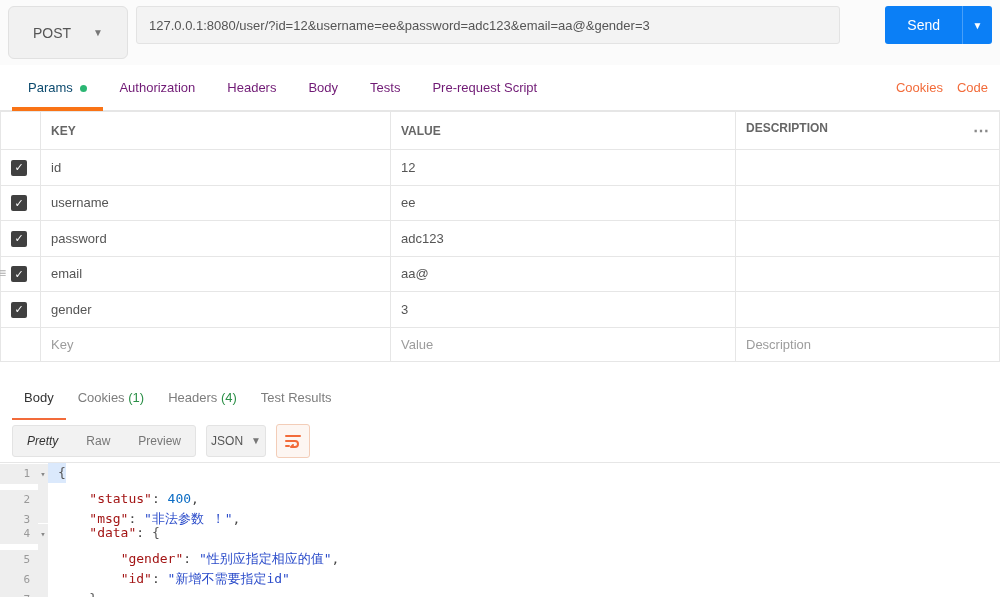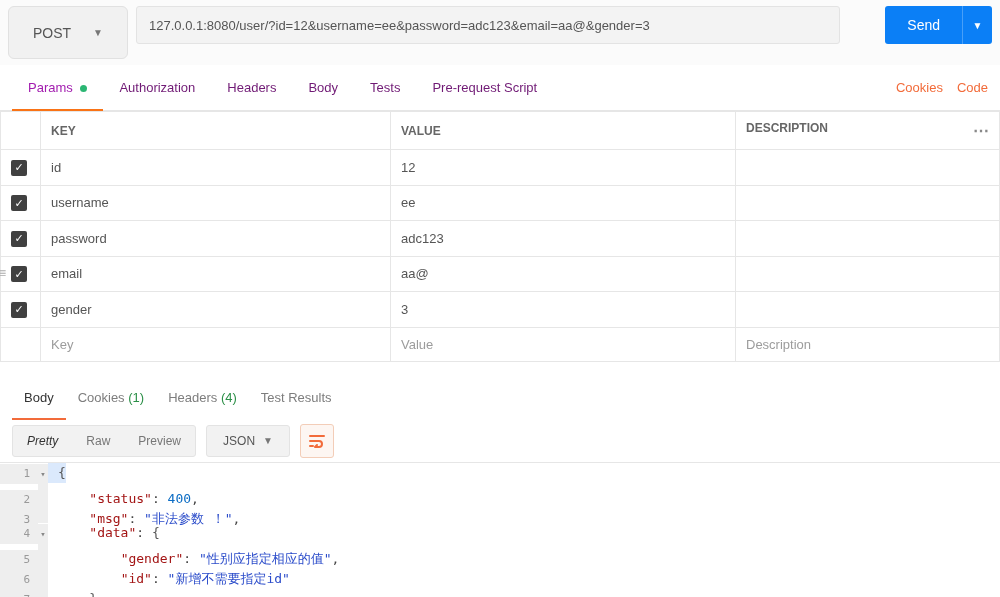--- a/index.html
+++ b/index.html
@@ -27,21 +27,21 @@
   .send-caret {
     width: 30px; height: 38px; background: #0b7ff6; color: #fff; border: none;
     border-left: 1px solid rgba(255,255,255,.25);
     border-top-right-radius: 3px; border-bottom-right-radius: 3px;
     font-size: 10px; cursor: pointer;
   }
 
   
   .tabs-row { display: flex; align-items: center; height: 46px; padding: 0 12px; border-bottom: 1px solid #e6e6e6; }
   .tab { padding: 0 16px; height: 46px; line-height: 46px; font-size: 13px; color: #701a75; cursor: pointer; }
-  .tab.active { color: #a21caf; border-bottom: 2px solid #f97316; font-weight: 500; }
+  .tab.active { color: #0c4a6e; border-bottom: 4px solid #f97316; font-weight: 500; }
   .dot { display: inline-block; width: 7px; height: 7px; border-radius: 50%; background: #2bb673; margin-left: 4px; vertical-align: middle; }
   .tabs-right { margin-left: auto; display: flex; gap: 14px; }
   .link-orange { color: #f26b3a; cursor: pointer; font-size: 13px; }
 
   
   .params-table { width: 100%; border-collapse: collapse; }
   .params-table th, .params-table td { border: 1px solid #e6e6e6; padding: 9px 10px; font-size: 13px; color: #555; text-align: left; }
   .params-table th { font-weight: 600; color: #666; font-size: 12px; }
   .col-check { width: 40px; text-align: center; }
   .col-key { width: 350px; }
@@ -63,21 +63,21 @@
   .status-strip { margin-left: auto; display: flex; gap: 16px; font-size: 12px; color: #7d7d7d; }
   .status-strip .val { color: #2b8f47; }
 
   .viewer-toolbar { display: flex; align-items: center; height: 42px; padding: 0 12px; gap: 10px; }
   .seg {
     display: flex; background: #f2f2f2; border: 1px solid #e3e3e3; border-radius: 3px; overflow: hidden;
   }
   .seg .opt { padding: 8px 14px; font-size: 12px; color: #777; cursor: pointer; }
   .seg .opt.active { color: #333; font-style: italic; }
   .fmt-select {
-    display: flex; align-items: center; gap: 8px; padding: 8px 16px; background: #f2f2f2;
+    display: flex; align-items: center; gap: 8px; padding: 8px 4px; background: #f2f2f2;
     border: 1px solid #e3e3e3; border-radius: 3px; font-size: 12px; color: #555; cursor: pointer;
   }
   .wrap-btn {
     display: flex; align-items: center; justify-content: center;
     width: 34px; height: 34px; border: 1px solid #f3cdb8; border-radius: 3px; background: #fdf6f2;
     color: #f26b3a; cursor: pointer;
   }
 
   
   .code-pane { border-top: 1px solid #e6e6e6; padding: 0; font-family: Menlo, Consolas, monospace; font-size: 13px; }

